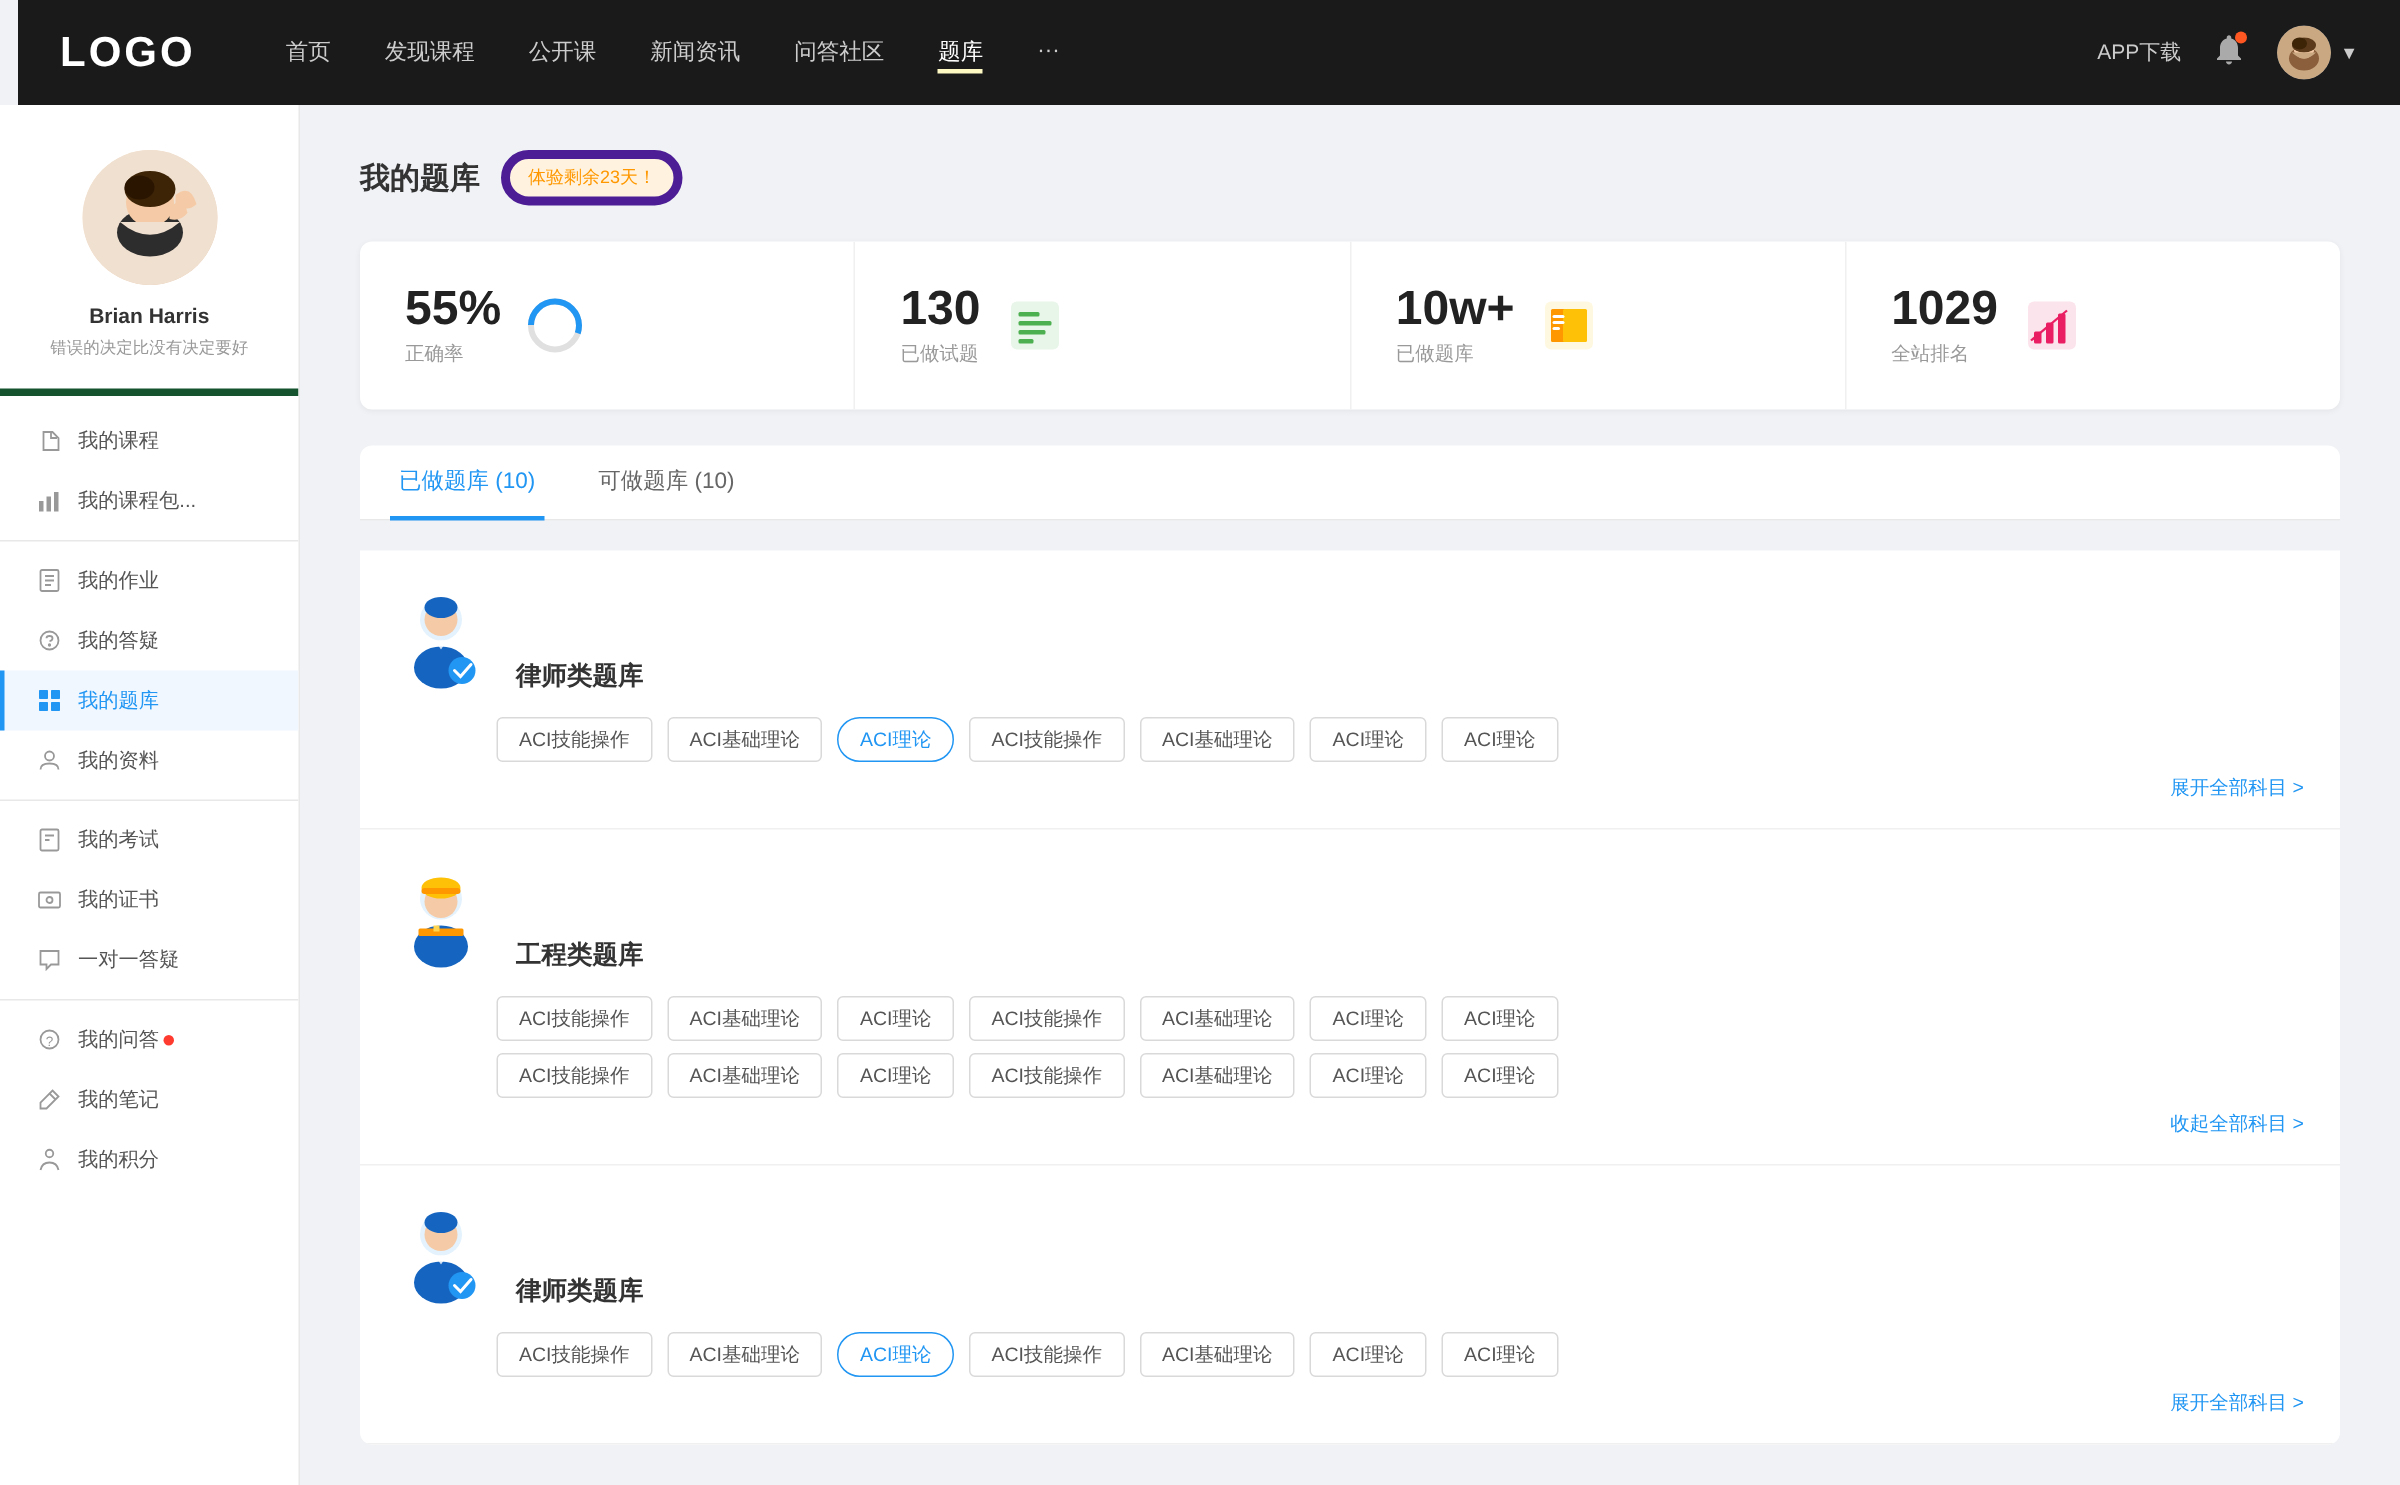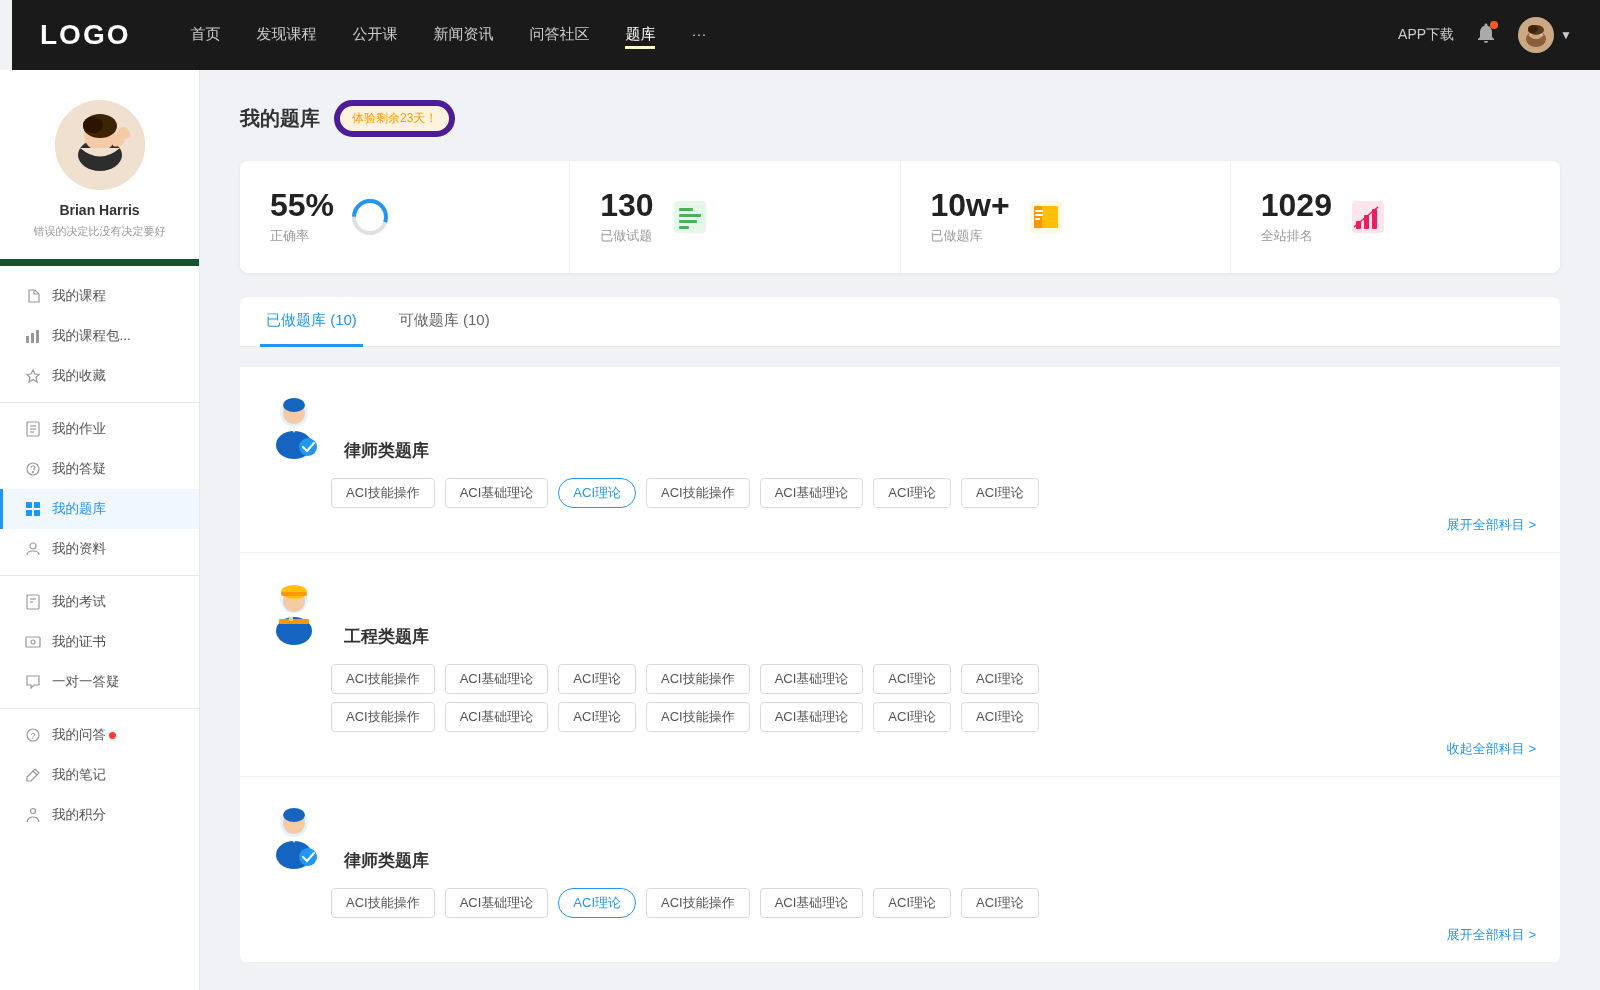--- a/index.html
+++ b/index.html
@@ -95,21 +95,21 @@
       position: fixed;
       top: 70px;
       bottom: 0;
       overflow-y: auto;
     }
     .profile-area {
       display: flex;
       flex-direction: column;
       align-items: center;
       padding-bottom: 20px;
-      border-bottom: 7px solid #14532d;
+      border-bottom: 5px solid #14532d;
     }
     .profile-avatar {
       width: 90px; height: 90px;
       border-radius: 50%;
       background: linear-gradient(135deg, #f5e6d3, #e8c9b0);
       overflow: hidden;
       display: flex; align-items: center; justify-content: center;
       margin-bottom: 12px;
     }
     .profile-avatar svg { width: 90px; height: 90px; }
@@ -396,28 +396,20 @@
         <span class="sidebar-item-icon">
           <svg width="16" height="16" viewBox="0 0 16 16" fill="currentColor">
               <rect x="1" y="8" width="3" height="7"></rect>
               <rect x="6" y="5" width="3" height="10"></rect>
               <rect x="11" y="2" width="3" height="13"></rect>
             </svg>
         </span>
         <span>我的课程包...</span>
       </div>
 
-      <div class="sidebar-item">
-        <span class="sidebar-item-icon">
-          <svg width="16" height="16" viewBox="0 0 16 16" fill="none" stroke="currentColor" stroke-width="1.2">
-              <polygon points="8,2 10,6 14,6.5 11,9.5 12,14 8,11.5 4,14 5,9.5 2,6.5 6,6"></polygon>
-            </svg>
-        </span>
-        <span>我的收藏</span>
-      </div>
 
       <div class="sidebar-divider"></div>
 
       <div class="sidebar-item">
         <span class="sidebar-item-icon">
           <svg width="16" height="16" viewBox="0 0 16 16" fill="none" stroke="currentColor" stroke-width="1.2">
               <rect x="2" y="1" width="12" height="14" rx="1"></rect>
               <line x1="5" y1="5" x2="11" y2="5"></line>
               <line x1="5" y1="8" x2="11" y2="8"></line>
               <line x1="5" y1="11" x2="9" y2="11"></line>

